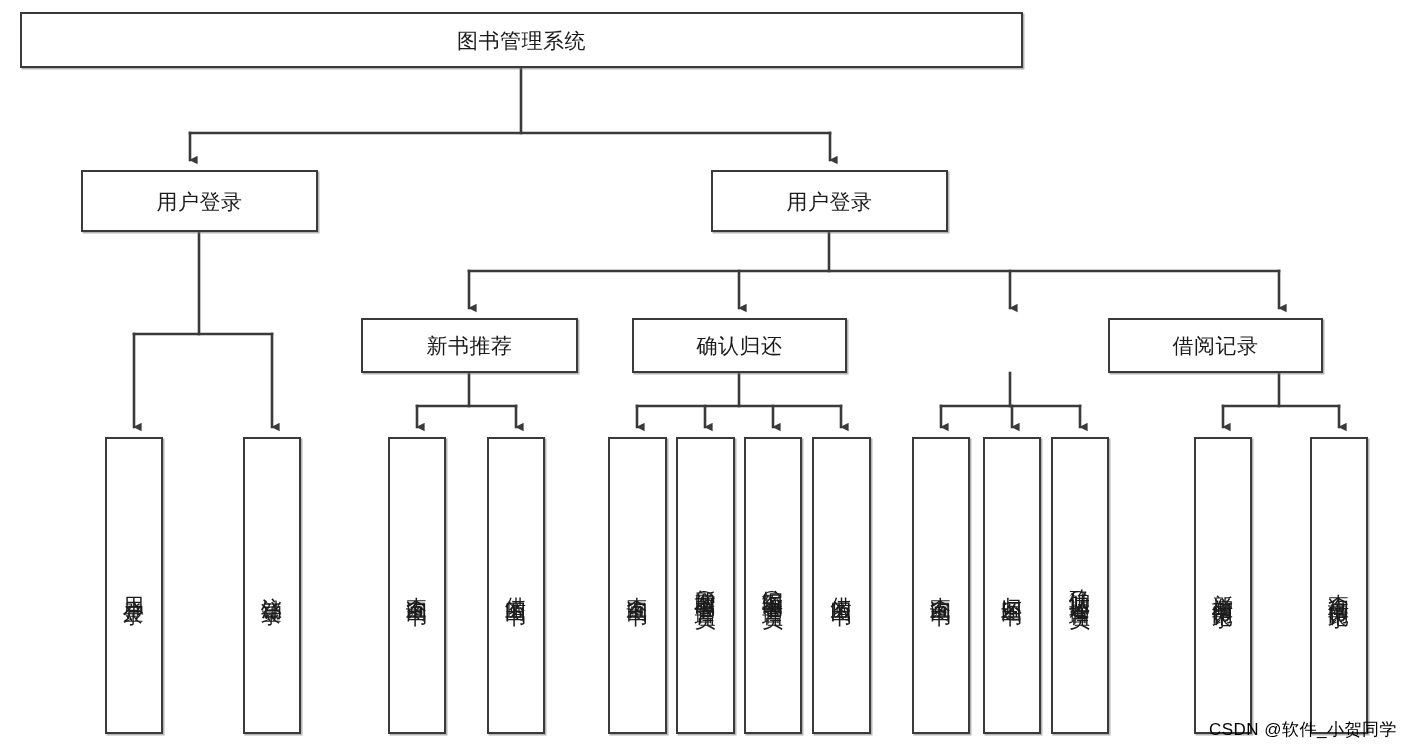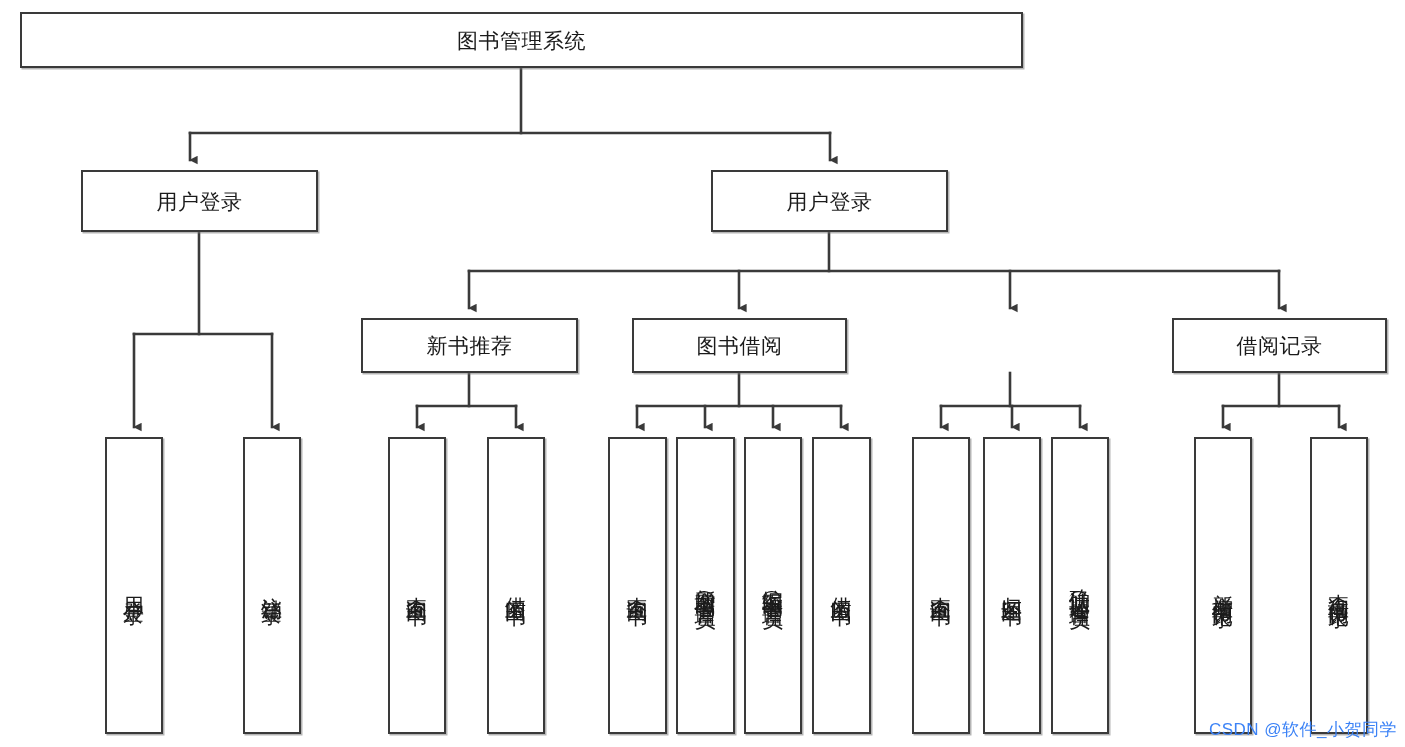--- a/index.html
+++ b/index.html
@@ -56,21 +56,21 @@
     top: 0;
     width: 1405px;
     height: 747px;
     pointer-events: none;
   }
   #watermark {
     position: absolute;
     right: 8px;
     bottom: 6px;
     font-size: 17px;
-    color: #3b82f6;
+    color: #000000;
     white-space: nowrap;
     letter-spacing: 0.5px;
   }
 </style>
 </head>
 <body>
 
 <div id="diagram-root">
 
   <svg id="connectors" viewBox="0 0 1405 747" width="1405" height="747" xmlns="http://www.w3.org/2000/svg">
@@ -133,25 +133,25 @@
 
   <div class="node-box" style="left:711px; top:170px; width:237px; height:62px;">
     <span class="node-label-h">用户登录</span>
   </div>
 
   <div class="node-box" style="left:361px; top:318px; width:217px; height:55px;">
     <span class="node-label-h">新书推荐</span>
   </div>
 
   <div class="node-box" style="left:632px; top:318px; width:215px; height:55px;">
-    <span class="node-label-h">图书借阅</span>
-  </div>
-
-
-  <div class="node-box" style="left:1172px; top:318px; width:215px; height:55px;">
+    <span class="node-label-h">确认归还</span>
+  </div>
+
+
+  <div class="node-box" style="left:1108px; top:318px; width:215px; height:55px;">
     <span class="node-label-h">借阅记录</span>
   </div>
 
   <div class="node-box leaf-box" style="left:105px; top:437px; width:58px; height:297px;">
     <span class="node-label-v">用户登录</span>
   </div>
 
   <div class="node-box leaf-box" style="left:243px; top:437px; width:58px; height:297px;">
     <span class="node-label-v">注销登录</span>
   </div>

